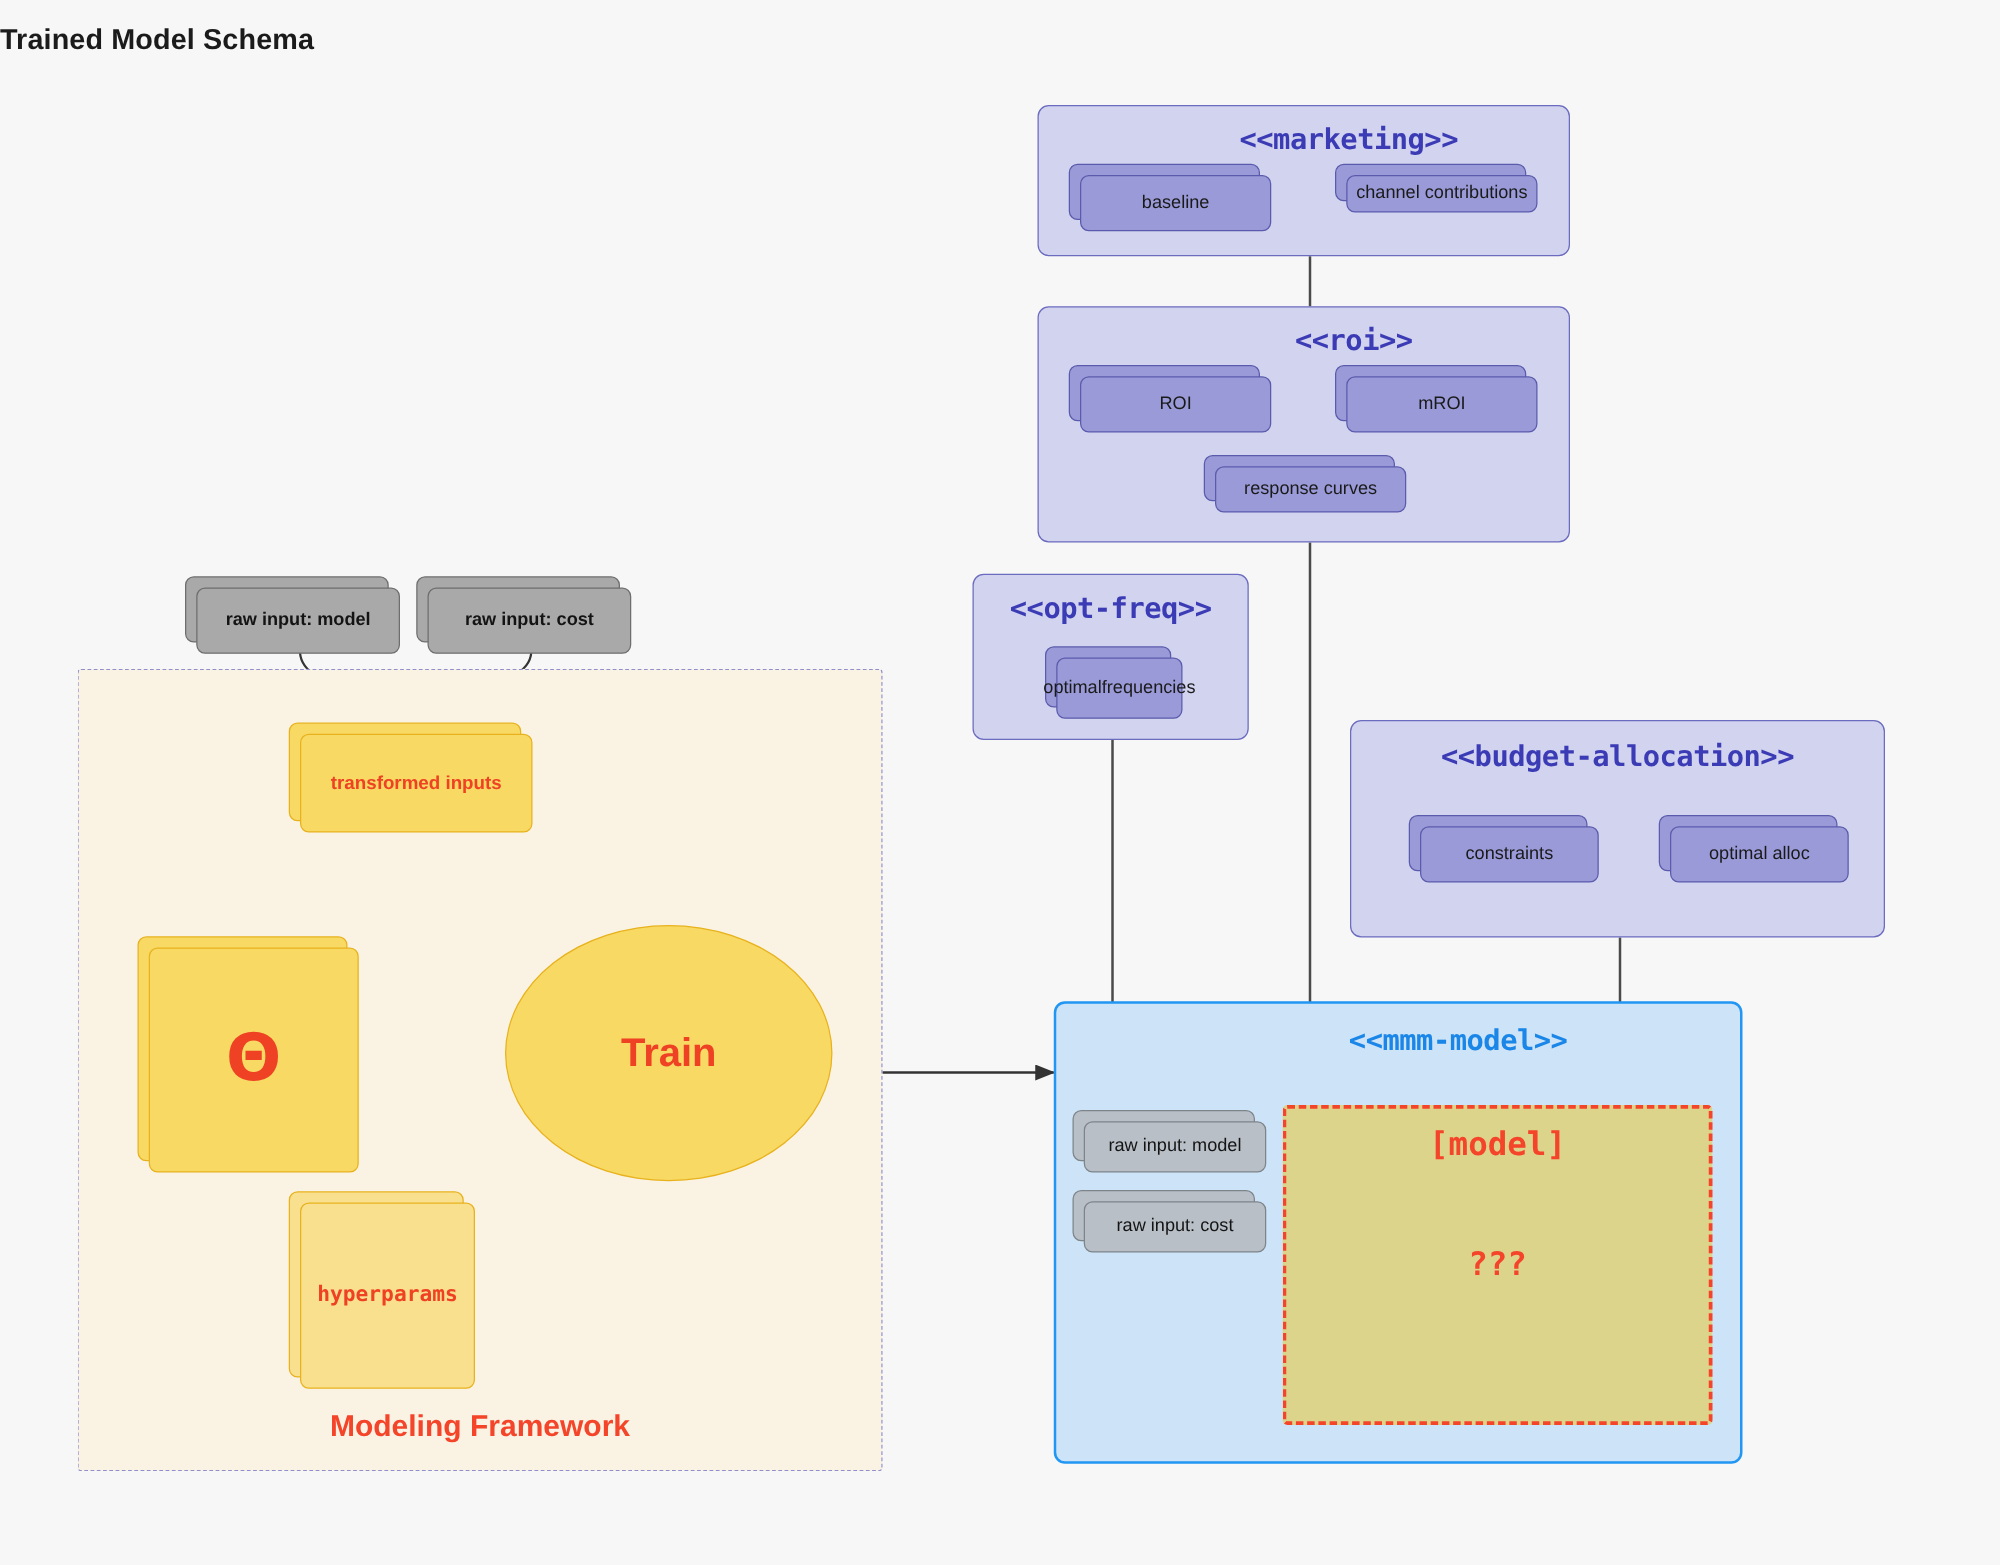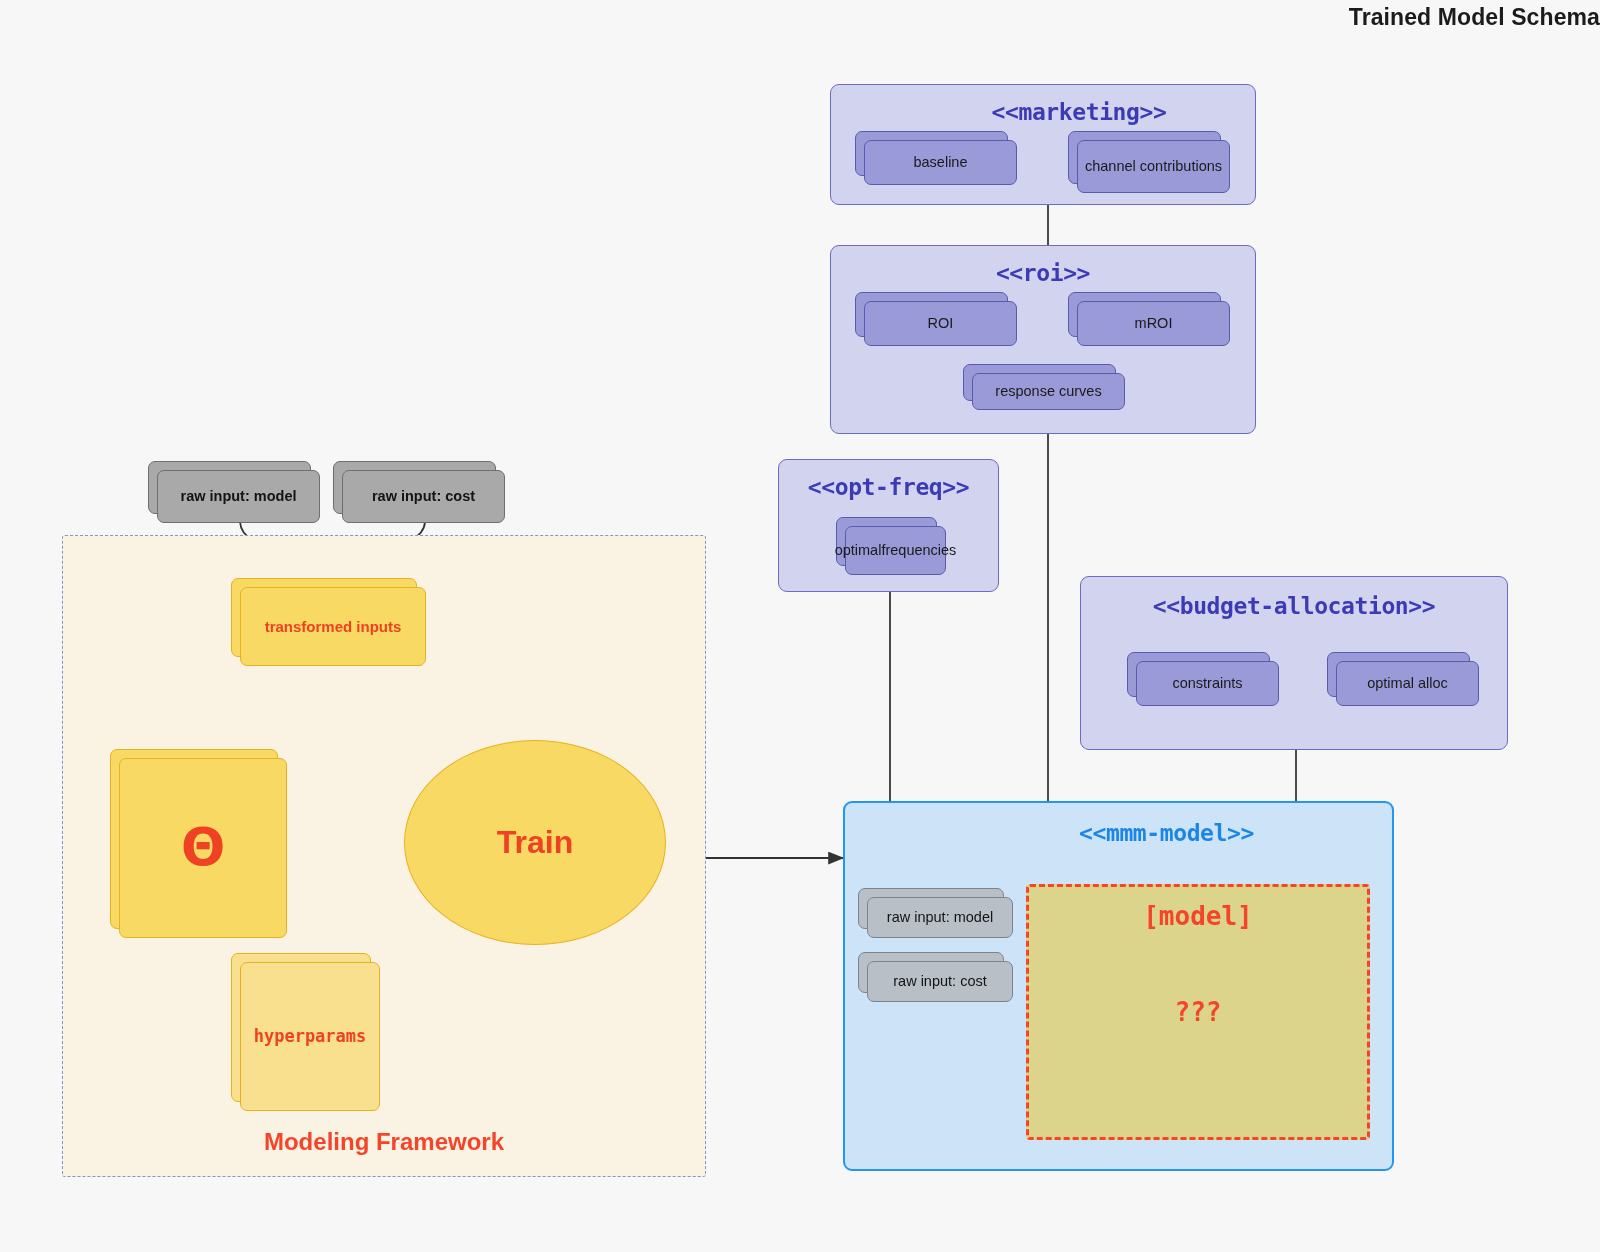--- a/index.html
+++ b/index.html
@@ -25,23 +25,23 @@
     left: 0; top: 0;
     width: 1600px;
     height: 1252px;
     pointer-events: none;
   }
 
   
   .diagram-title {
     position: absolute;
     left: 0;
-    top: 4px;
+    top: 18px;
     width: 1600px;
-    text-align: right;
+    text-align: left;
     font-size: 23px;
     font-weight: bold;
     color: #1b1b1b;
     letter-spacing: .1px;
   }
 
   
   .package {
     position: absolute;
     box-sizing: border-box;
@@ -271,27 +271,27 @@
     </g>
   </svg>
 
   <div class="package pkg-purple" style="left:830px; top:84px; width:426px; height:121px;">
     <div class="pkg-title" style="top:14px;padding-left:36px;">&lt;&lt;marketing&gt;&gt;</div>
   </div>
   <div class="stack purple" style="left:855px; top:131px; width:162px; height:54px;">
     <div class="shadowcard"></div>
     <div class="maincard">baseline</div>
   </div>
-  <div class="stack purple" style="left:1068px; top:131px; width:162px; height:62px;">
+  <div class="stack purple" style="left:1068px; top:131px; width:162px; height:39px;">
     <div class="shadowcard"></div>
     <div class="maincard">channel contributions</div>
   </div>
 
   <div class="package pkg-purple" style="left:830px; top:245px; width:426px; height:189px;">
-    <div class="pkg-title" style="top:14px;">&lt;&lt;roi&gt;&gt;</div>
+    <div class="pkg-title" style="top:14px;padding-left:40px;">&lt;&lt;roi&gt;&gt;</div>
   </div>
   <div class="stack purple" style="left:855px; top:292px; width:162px; height:54px;">
     <div class="shadowcard"></div>
     <div class="maincard">ROI</div>
   </div>
   <div class="stack purple" style="left:1068px; top:292px; width:162px; height:54px;">
     <div class="shadowcard"></div>
     <div class="maincard">mROI</div>
   </div>
   <div class="stack purple" style="left:963px; top:364px; width:162px; height:46px;">

